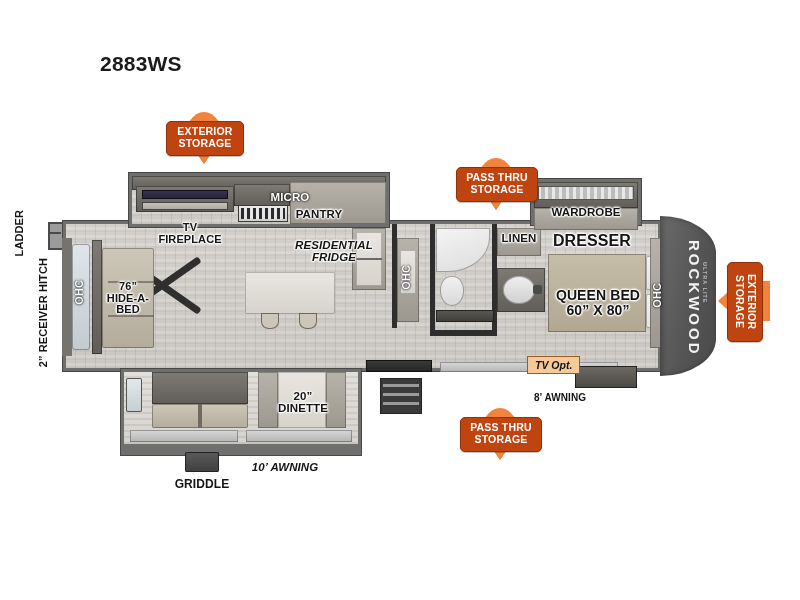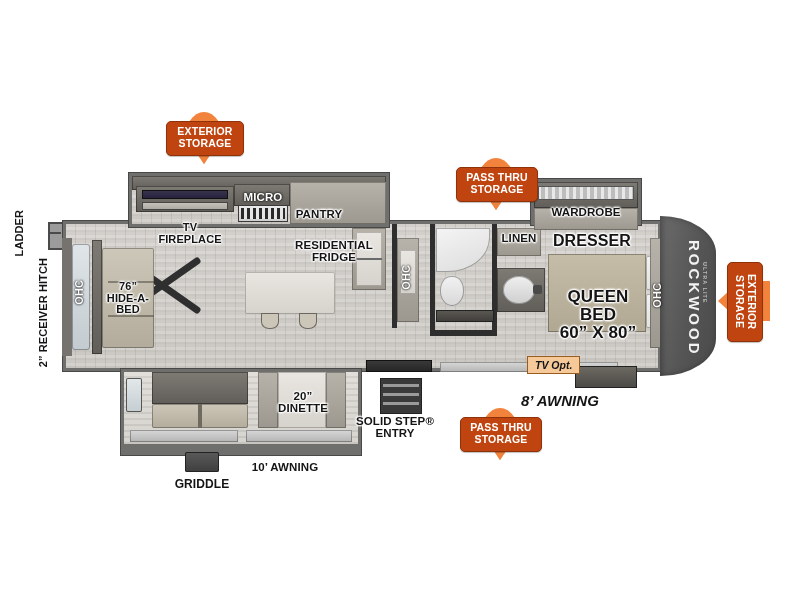--- a/index.html
+++ b/index.html
@@ -150,20 +150,21 @@
   .griddle{position:absolute;background:linear-gradient(180deg,#5a5a5a,#3e3e3e);
     border-radius:2px;box-shadow:inset 0 0 0 1px #222;}
   .awnbar{position:absolute;background:linear-gradient(180deg,#d8d8d8,#b4b4b4);
     box-shadow:inset 0 0 0 1px rgba(0,0,0,.3);}
 </style>
 </head>
 <body>
 
 <div id="stage">
 
+  <div class="title">2883WS</div>
 
   <div class="lbl vert180" style="left:14px;top:210px;font-size:11px;">LADDER</div>
   <div class="lbl vert180" style="left:38px;top:258px;font-size:11px;">2” RECEIVER HITCH</div>
 
   <div class="abs" style="left:48px;top:222px;width:13px;height:24px;border:2px solid #4a4a4a;background:#9b9b9b;"></div>
   <div class="abs" style="left:48px;top:232px;width:13px;height:2px;background:#4a4a4a;"></div>
 
   <div class="shell" style="left:62px;top:220px;width:600px;height:152px;"></div>
   <div class="floor" style="left:66px;top:224px;width:592px;height:144px;"></div>
 
@@ -262,39 +263,37 @@
   <div class="awnbar" style="left:440px;top:362px;width:178px;height:10px;"></div>
 
   <div class="abs" style="left:575px;top:366px;width:62px;height:22px;background:linear-gradient(180deg,#6e6a64,#4b4945);box-shadow:inset 0 0 0 1px #222;"></div>
 
   <div class="lbl-w lbl vert180" style="left:74px;top:280px;font-size:11px;">OHC</div>
   <div class="lbl" style="left:96px;top:281px;width:64px;font-size:11px;">76”
 HIDE-A-
 BED</div>
   <div class="lbl" style="left:151px;top:222px;width:78px;font-size:11px;">TV
 FIREPLACE</div>
-  <div class="lbl lbl-w" style="left:236px;top:191px;width:54px;font-size:11.5px;">MICRO</div>
+  <div class="lbl lbl-w" style="left:236px;top:191px;width:54px;font-size:11.5px;padding-left:27px;">MICRO</div>
   <div class="lbl" style="left:288px;top:208px;width:62px;font-size:11.5px;">PANTRY</div>
-  <div class="lbl" style="left:288px;top:239px;width:92px;font-size:11.5px;">RESIDENTIAL
+  <div class="lbl" style="left:288px;top:239px;width:92px;font-size:11.5px;font-style:italic;">RESIDENTIAL
 FRIDGE</div>
   <div class="lbl lbl-w vert180" style="left:401px;top:265px;font-size:11px;">OHC</div>
   <div class="lbl" style="left:494px;top:232px;width:50px;font-size:11.5px;">LINEN</div>
   <div class="lbl" style="left:538px;top:206px;width:96px;font-size:11.5px;">WARDROBE</div>
   <div class="lbl" style="left:548px;top:233px;width:88px;font-size:16px;">DRESSER</div>
-  <div class="lbl" style="left:552px;top:288px;width:92px;font-size:17px;">QUEEN BED
+  <div class="lbl" style="left:552px;top:288px;width:92px;font-size:14px;">QUEEN BED
 60” X 80”</div>
   <div class="lbl lbl-w vert180" style="left:652px;top:283px;font-size:11px;">OHC</div>
   <div class="lbl" style="left:268px;top:390px;width:70px;font-size:11.5px;">20”
 DINETTE</div>
 
   <div class="lbl" style="left:162px;top:478px;width:80px;font-size:12px;">GRIDDLE</div>
-  <div class="lbl" style="left:240px;top:461px;width:90px;font-size:11.5px;">10’ AWNING</div>
-  <div class="lbl" style="left:518px;top:393px;width:84px;font-size:15px;font-style:italic;">8’ AWNING</div>
-  <div class="lbl" style="left:350px;top:415px;width:90px;font-size:11.5px;">SOLID STEP®
-ENTRY</div>
+  <div class="lbl" style="left:240px;top:461px;width:90px;font-size:11.5px;font-style:italic;">10’ AWNING</div>
+  <div class="lbl" style="left:518px;top:393px;width:84px;font-size:10px;">8’ AWNING</div>
 
   <div class="opt" style="left:527px;top:356px;font-size:10.5px;">TV Opt.</div>
 
   <div class="badge" style="left:166px;top:112px;width:76px;height:52px;">
     <div class="pin"></div>
     <div class="plate" style="font-size:10.5px;">EXTERIOR
 STORAGE</div>
   </div>
 
   <div class="badge" style="left:456px;top:158px;width:80px;height:52px;">

